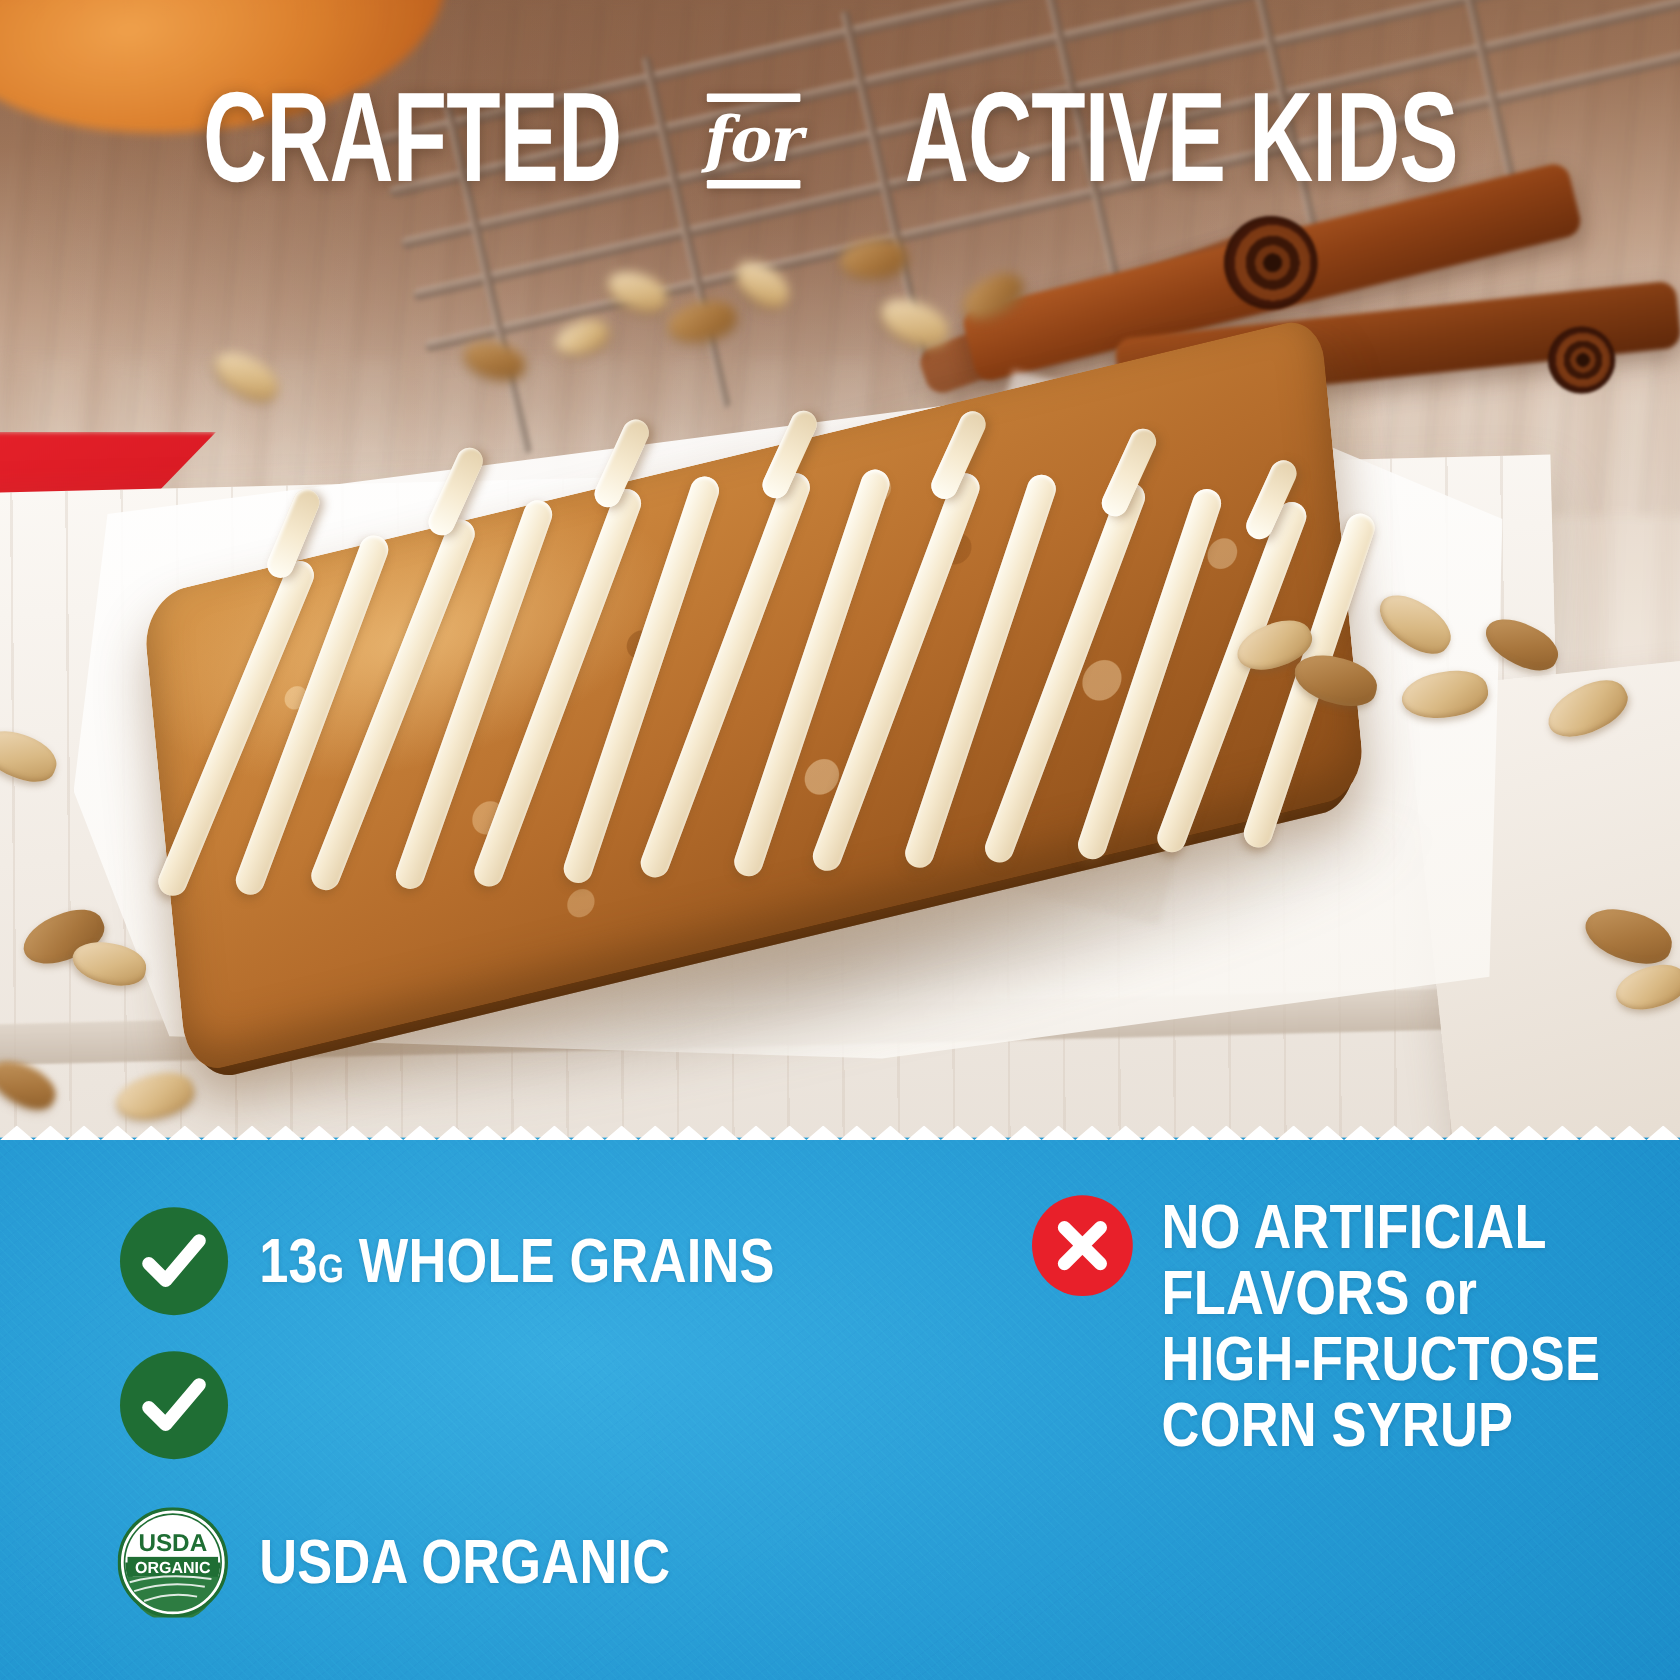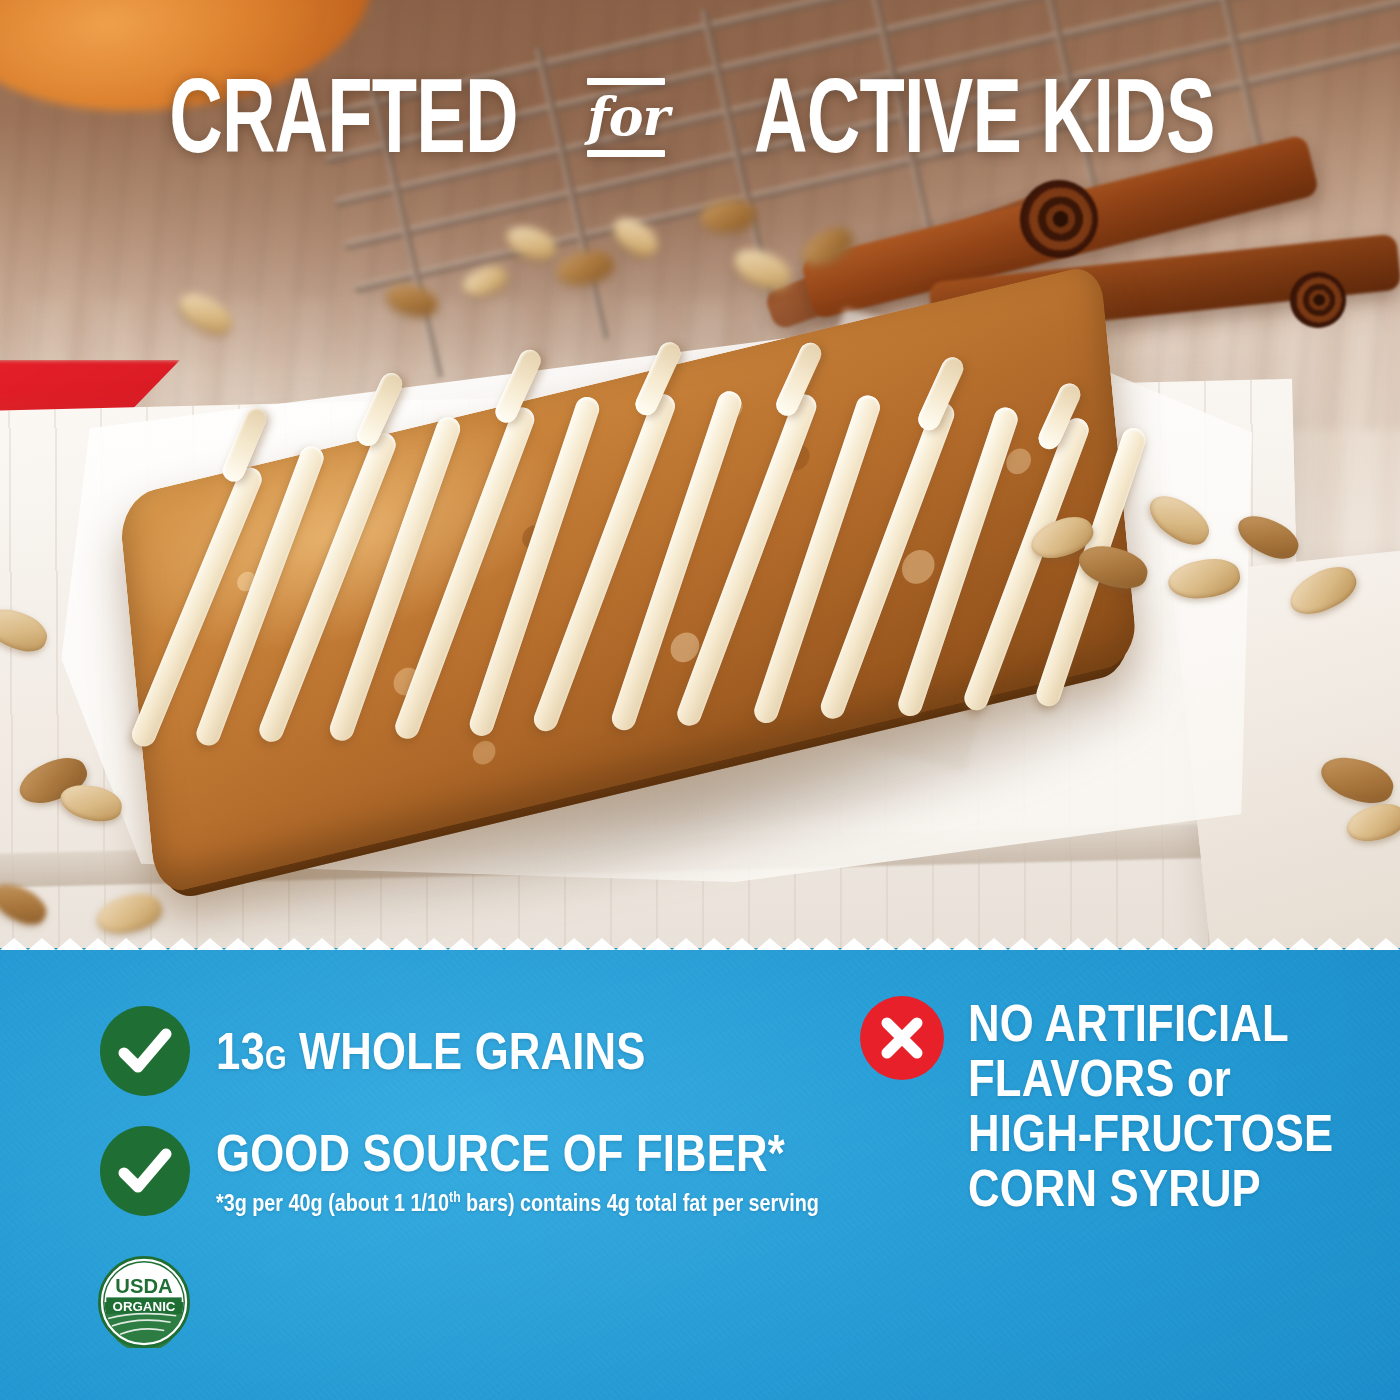--- a/index.html
+++ b/index.html
@@ -200,21 +200,21 @@
   .hl-word {
     font-family:"Liberation Sans", sans-serif;
     font-weight:bold; font-size:95px; line-height:1;
     letter-spacing:-1px; color:#fff;
     transform:scaleX(.78) scaleY(1.12);
     transform-origin:center;
     text-shadow:0 2px 14px rgba(60,35,18,.42);
     white-space:nowrap;
   }
   .hl-for {
-    display:flex; flex-direction:column; align-items:flex-start;
+    display:flex; flex-direction:column; align-items:center;
     margin:0 4px; padding-top:4px;
   }
   .hl-for .rule { width:78px; height:7px; background:#fff; border-radius:1px;
                   box-shadow:0 1px 8px rgba(60,35,18,.4); }
   .hl-for .scr {
     font-family:"DejaVu Serif", serif;
     font-style:italic; font-weight:bold; font-size:52px; line-height:1.02;
     color:#fff; padding:5px 0 7px; letter-spacing:-1px;
     text-shadow:0 2px 10px rgba(60,35,18,.4);
   }
@@ -430,24 +430,20 @@
           </span>
         </div>
 
         <div class="claim" style="left:14px; top:178px;">
           <span class="ico">
             <span class="ico-check">
               <svg viewBox="0 0 56 56">
                   <path d="M7 30 L21 44 L49 11" fill="none" stroke="#ffffff" stroke-width="11" stroke-linecap="round" stroke-linejoin="round"></path>
                 </svg>
             </span>
-          </span>
-          <span class="txtcol" style="height:90px; margin-left:26px;">
-            <span class="ctext t-big"><span>GOOD SOURCE OF FIBER</span><span class="star">*</span></span>
-            <span class="foot"><span>*3g per 40g (about 1 1/10</span><sup>th</sup><span> bars) contains 4g total fat per serving</span></span>
           </span>
         </div>
 
         <div class="claim" style="left:12px; top:308px;">
           <span class="ico ico-usda">
             <svg viewBox="0 0 100 100">
               <circle cx="50" cy="50" r="48" fill="#1f6e34"></circle>
               <circle cx="50" cy="50" r="43" fill="#ffffff"></circle>
               <path d="M7 50 a43 43 0 0 0 86 0 Z" fill="#1f6e34"></path>
               <path d="M9 44 a41 41 0 0 0 82 0 Z" fill="#ffffff"></path>
@@ -463,20 +459,23 @@
               <path d="M9 63 a41 41 0 0 0 82 0" fill="#2d7c41"></path>
               <g stroke="#ffffff" stroke-width="1.8" fill="none" opacity=".85">
                 <path d="M11 68 q32 -9 74 -3"></path>
                 <path d="M15 76 q30 -10 64 -4"></path>
                 <path d="M24 85 q24 -9 48 -4"></path>
               </g>
               <circle cx="50" cy="50" r="46" fill="none" stroke="#ffffff" stroke-width="3"></circle>
               <circle cx="50" cy="50" r="48.5" fill="none" stroke="#1f6e34" stroke-width="3"></circle>
             </svg>
           </span>
+          <span class="txtcol" style="height:92px; margin-left:26px;">
+            <span class="ctext t-big">USDA ORGANIC</span>
+          </span>
         </div>
       </div>
 
       <div class="col-right">
 
         <div class="claim" style="left:8px; top:48px;">
           <span class="ico">
             <span class="ico-x">
               <svg viewBox="0 0 52 52">
                   <path d="M11 11 L41 41 M41 11 L11 41" stroke="#ffffff" stroke-width="11" stroke-linecap="round"></path>

